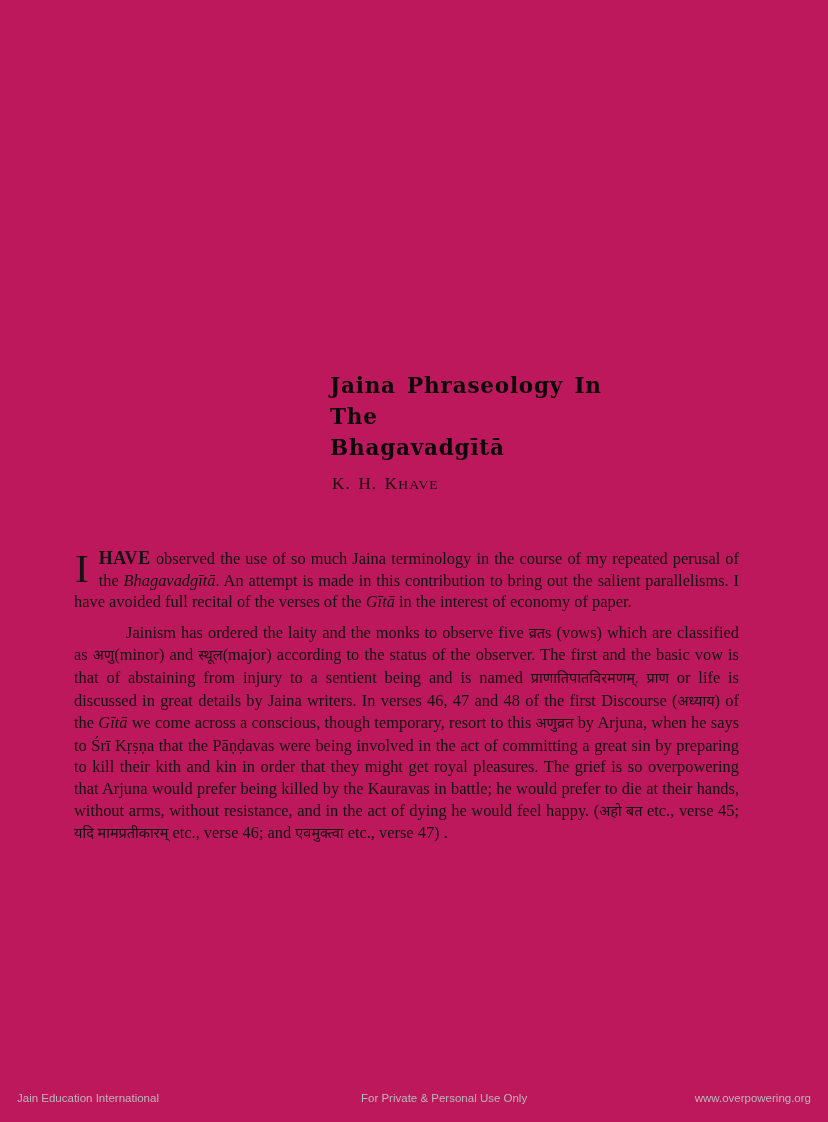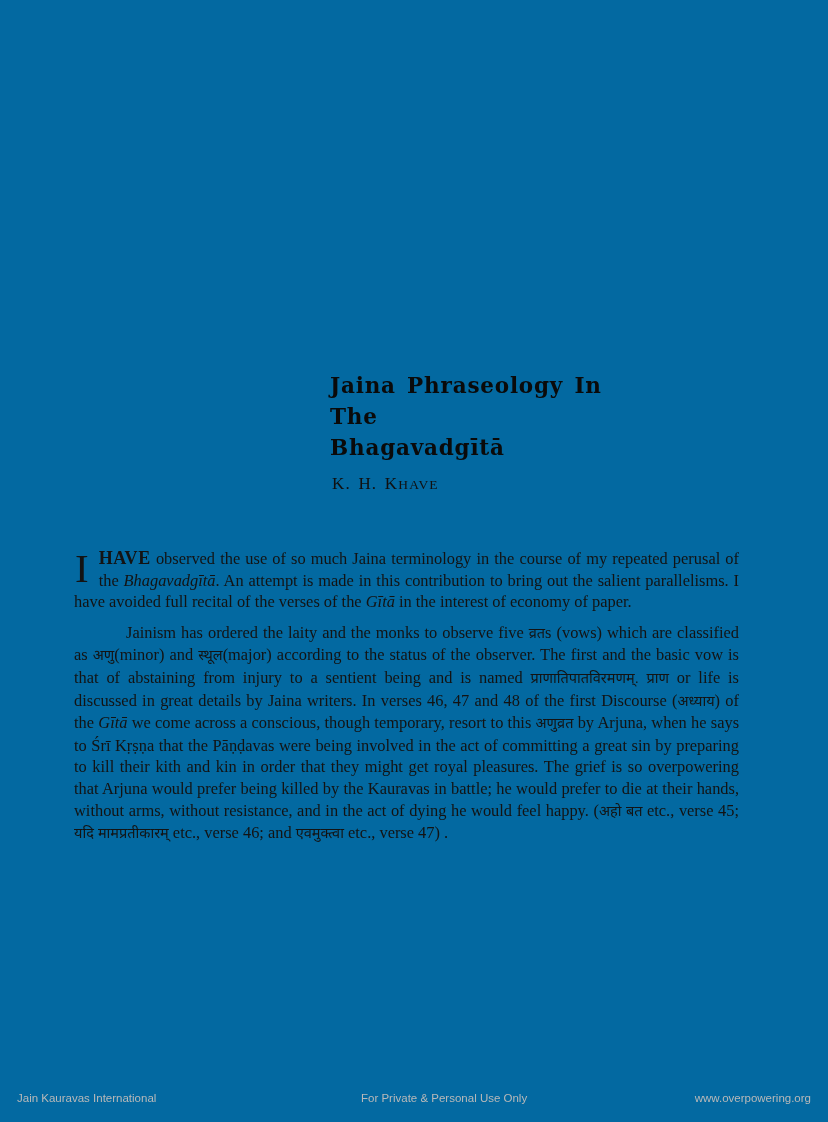--- a/index.html
+++ b/index.html
@@ -12,21 +12,21 @@
     height: 1122px;
     position: relative;
     overflow: hidden;
     font-family: "Liberation Serif", "DejaVu Serif", serif;
     color: #0d0d0d;
   }
 
   .page {
     position: absolute;
     inset: 0;
-    background: #0369a1;
+    background: #be185d;
   }
 
   
   .title-block {
     position: absolute;
     left: 330px;
     top: 370px;
     width: 330px;
   }
   .doc-title {
@@ -90,21 +90,21 @@
   }
   .smallcaps {
     font-size: 18px;
     letter-spacing: 0.6px;
     font-weight: bold;
   }
   .ital {
     font-style: italic;
   }
   .dev {
-    font-family: Liberation Sans, sans-serif;
+    font-family: Liberation Serif, serif;
     font-size: 14.5px;
   }
 
   
   .footer {
     position: absolute;
     left: 0;
     right: 0;
     top: 1092px;
     height: 20px;
@@ -151,18 +151,18 @@
     </p>
 
     <p class="indent para-gap">
       <span>Jainism has ordered the laity and the monks to observe five </span><span class="dev">व्रत</span><span>s (vows) which are classified as </span><span class="dev">अणु</span><span>(minor) and </span><span class="dev">स्थूल</span><span>(major) according to the status of the observer.  The first and the basic vow is that of abstaining from injury to a sentient being and is named </span><span class="dev">प्राणातिपातविरमणम्.</span><span> </span><span class="dev">प्राण</span><span> or life is discussed in great details by Jaina writers.  In verses 46, 47 and 48 of the first Discourse (</span><span class="dev">अध्याय</span><span>) of the </span><span class="ital">Gītā</span><span> we come across a conscious, though temporary, resort to this </span><span class="dev">अणुव्रत</span><span> by Arjuna, when he says to Śrī Kṛṣṇa that the Pāṇḍavas were being involved in the act of committing a great sin by preparing to kill their kith and kin in order that they might get royal pleasures.  The grief is so overpowering that Arjuna would prefer being killed by the Kauravas in battle; he would prefer to die at their hands, without arms, without resistance, and in the act of dying he would feel happy.  (</span><span class="dev">अहो बत</span><span> etc., verse 45; </span><span class="dev">यदि मामप्रतीकारम्</span><span> etc., verse 46; and </span><span class="dev">एवमुक्त्वा</span><span> etc., verse 47) .</span>
     </p>
 
 
   </div>
 
   <div class="footer">
-    <span class="footer-left">Jain Kauravas International</span>
+    <span class="footer-left">Jain Education International</span>
     <span class="footer-center">For Private &amp; Personal Use Only</span>
     <span class="footer-right">www.overpowering.org</span>
   </div>
 
 </div>
 
 </body></html>

